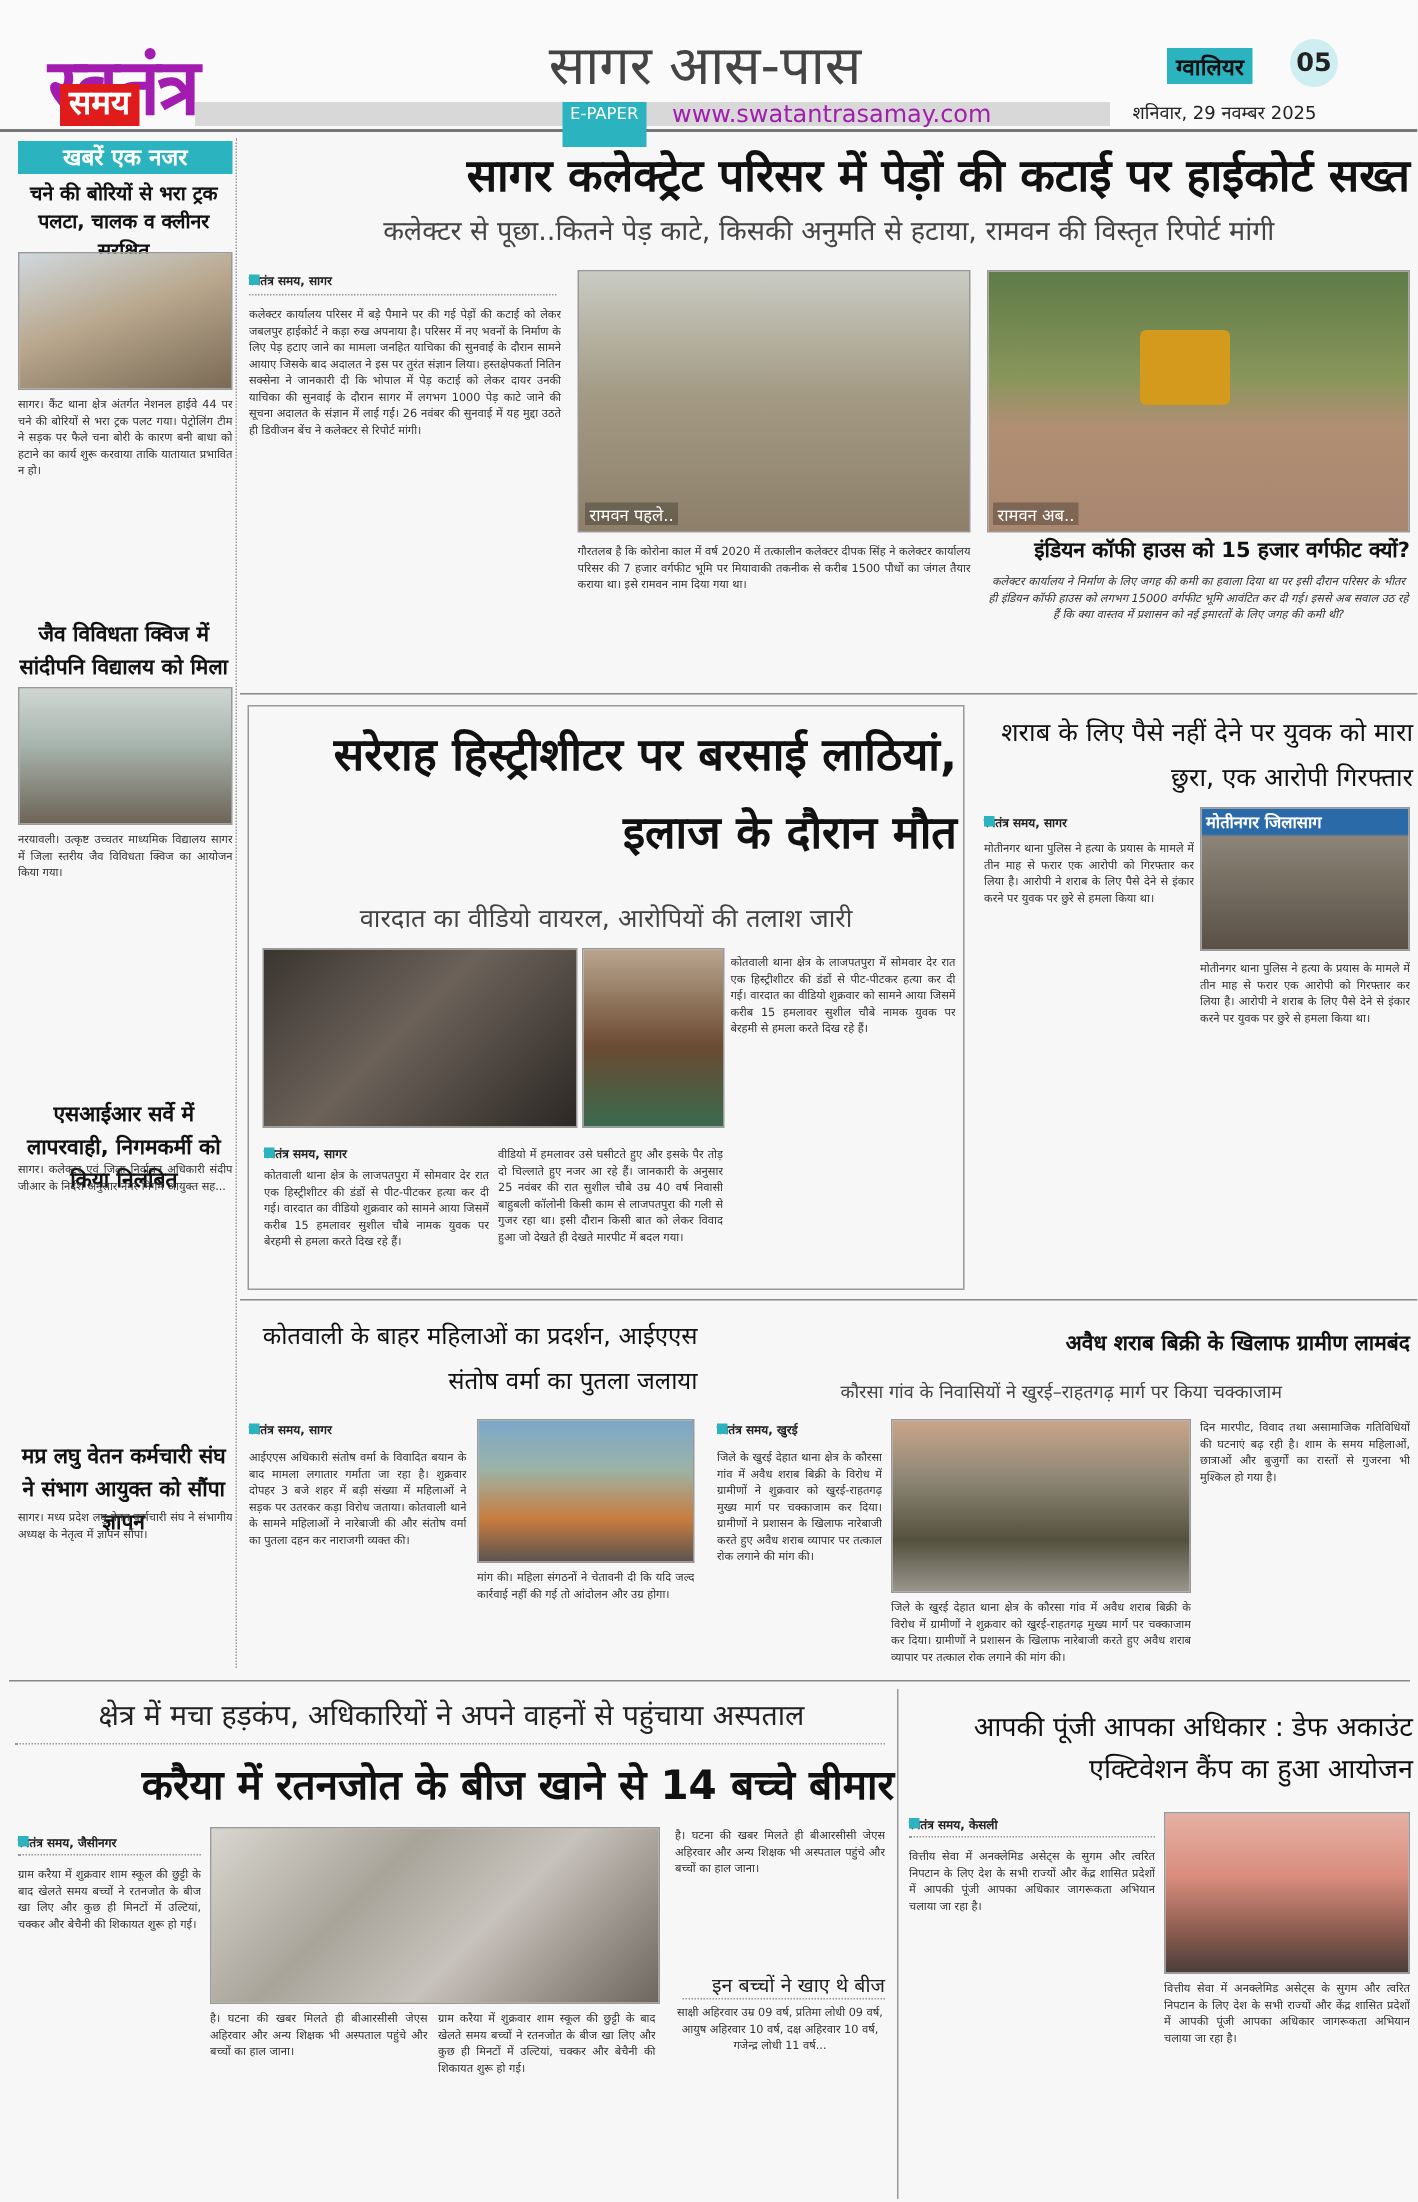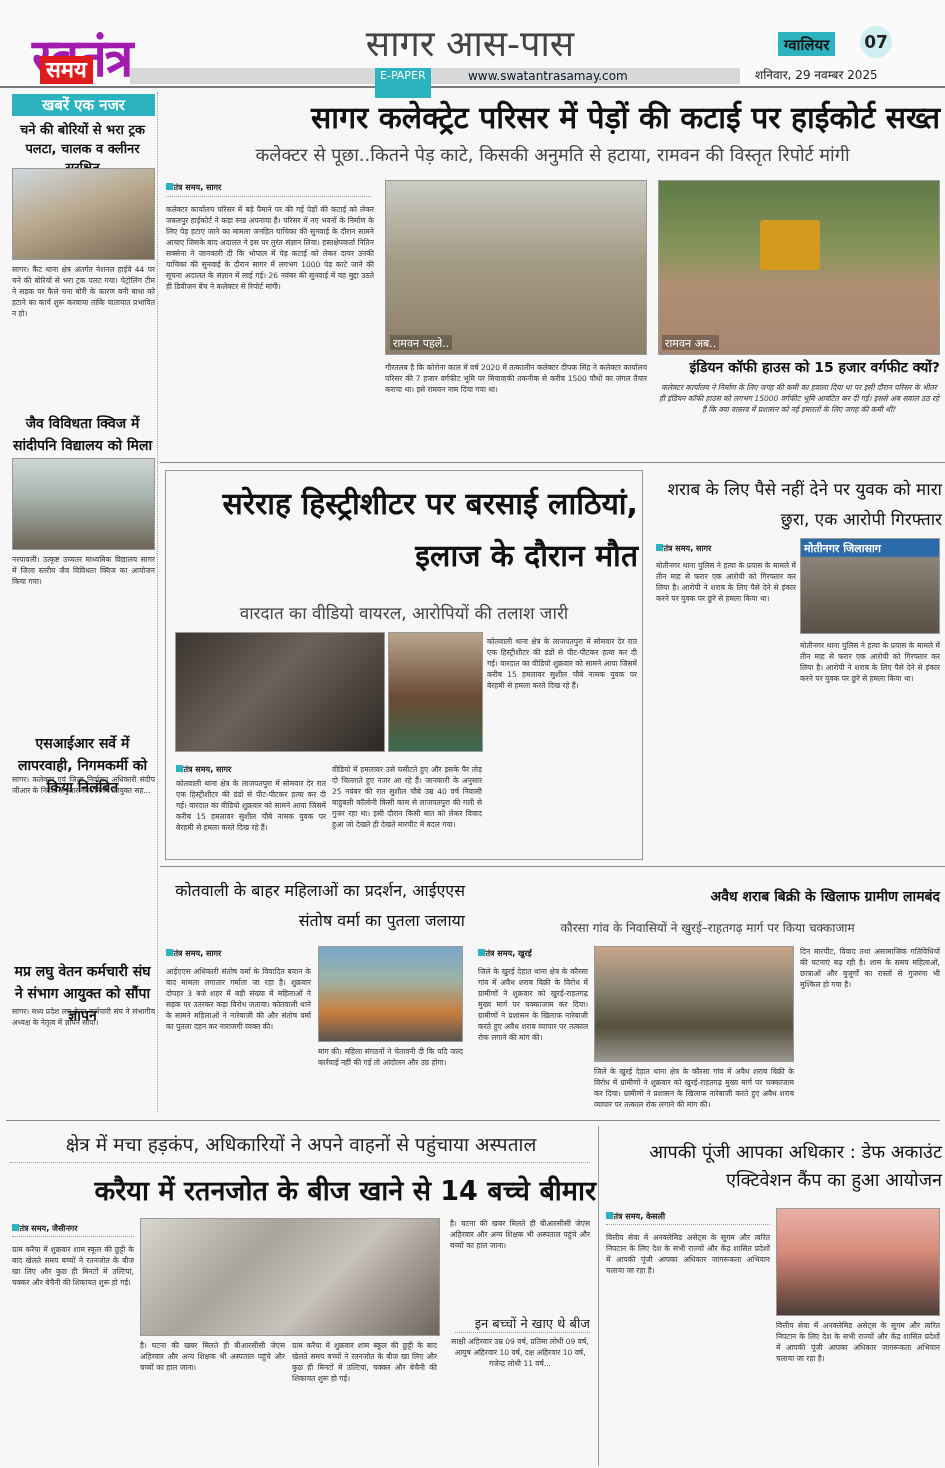--- a/index.html
+++ b/index.html
@@ -4,21 +4,21 @@
 <style>
 *{box-sizing:border-box;margin:0;padding:0}
 body{width:945px;height:1468px;background:#f7f7f7;font-family:"DejaVu Sans",sans-serif;color:#222;overflow:hidden;position:relative}
 .abs{position:absolute}
 .masthead{left:0;top:0;width:945px;height:88px;background:#fafafa;border-bottom:2px solid #777}
 .logo-top{left:32px;top:20px;font-family:"DejaVu Serif",serif;font-weight:bold;font-size:52px;color:#a21caf;letter-spacing:-2px}
 .logo-bot{left:40px;top:56px;background:#e01b1b;color:#fff;font-weight:bold;font-size:22px;padding:0 6px;line-height:28px}
 .section-title{left:280px;top:18px;width:380px;text-align:center;font-size:36px;color:#444}
 .epbar{left:130px;top:68px;width:610px;height:16px;background:#d8d8d8}
 .ep{left:375px;top:68px;height:30px;background:#2bb3c0;color:#fff;font-size:11px;padding:0 5px;line-height:16px}
-.url{left:468px;top:68px;font-size:12px;line-height:16px;color:#0f172a}
+.url{left:448px;top:68px;font-size:16px;line-height:16px;color:#a21caf}
 .city{left:778px;top:32px;font-size:15px;font-weight:bold;background:#2bb3c0;color:#111;padding:2px 6px}
 .pno{left:860px;top:26px;width:32px;height:32px;border-radius:50%;background:#cfeef1;font-weight:bold;font-size:17px;text-align:center;line-height:32px}
 .date{left:755px;top:66px;font-size:12px;color:#222}
 .col-left{left:6px;top:92px;width:152px;height:1020px;border-right:1px dotted #999}
 .kh-head{left:12px;top:94px;width:143px;height:22px;background:#2bb3c0;color:#fff;font-weight:bold;font-size:15px;text-align:center;line-height:22px}
 .lh{font-weight:bold;font-size:13px;text-align:center;line-height:19px;color:#111}
 .body-txt{font-size:7.5px;line-height:11px;color:#333;text-align:justify}
 .photo{background:linear-gradient(135deg,#8b8475,#c6baa4 40%,#776e5c);border:1px solid #999}
 .h-big{font-weight:bold;color:#111;text-align:right}
 .sub{color:#444;text-align:center}
@@ -31,21 +31,21 @@
 <body>
 
 <div class="abs masthead"></div>
 <div class="abs logo-top">स्वतंत्र</div>
 <div class="abs logo-bot">समय</div>
 <div class="abs section-title">सागर आस-पास</div>
 <div class="abs epbar"></div>
 <div class="abs ep">E-PAPER</div>
 <div class="abs url">www.swatantrasamay.com</div>
 <div class="abs city">ग्वालियर</div>
-<div class="abs pno">07</div>
+<div class="abs pno">05</div>
 <div class="abs date">शनिवार, 29 नवम्बर 2025</div>
 
 <div class="abs col-left"></div>
 <div class="abs kh-head">खबरें एक नजर</div>
 <div class="abs lh" style="left:10px;top:120px;width:145px">चने की बोरियों से भरा ट्रक पलटा, चालक व क्लीनर सुरक्षित</div>
 <div class="abs photo" style="left:12px;top:168px;width:143px;height:92px;background:linear-gradient(160deg,#cfd8de 0%,#b9a88e 45%,#7a6a55 100%)"></div>
 <div class="abs body-txt" style="left:12px;top:264px;width:143px;height:140px;overflow:hidden">सागर। कैंट थाना क्षेत्र अंतर्गत नेशनल हाईवे 44 पर चने की बोरियों से भरा ट्रक पलट गया। पेट्रोलिंग टीम ने सड़क पर फैले चना बोरी के कारण बनी बाधा को हटाने का कार्य शुरू करवाया ताकि यातायात प्रभावित न हो।</div>
 <div class="abs lh" style="left:10px;top:412px;width:145px;font-size:14px;line-height:22px">जैव विविधता क्विज में सांदीपनि विद्यालय को मिला पहला स्थान</div>
 <div class="abs photo" style="left:12px;top:458px;width:143px;height:92px;background:linear-gradient(180deg,#cfd6d2 0%,#a9b6b0 40%,#6d6456 100%)"></div>
 <div class="abs body-txt" style="left:12px;top:554px;width:143px;height:170px;overflow:hidden">नरयावली। उत्कृष्ट उच्चतर माध्यमिक विद्यालय सागर में जिला स्तरीय जैव विविधता क्विज का आयोजन किया गया।</div>

